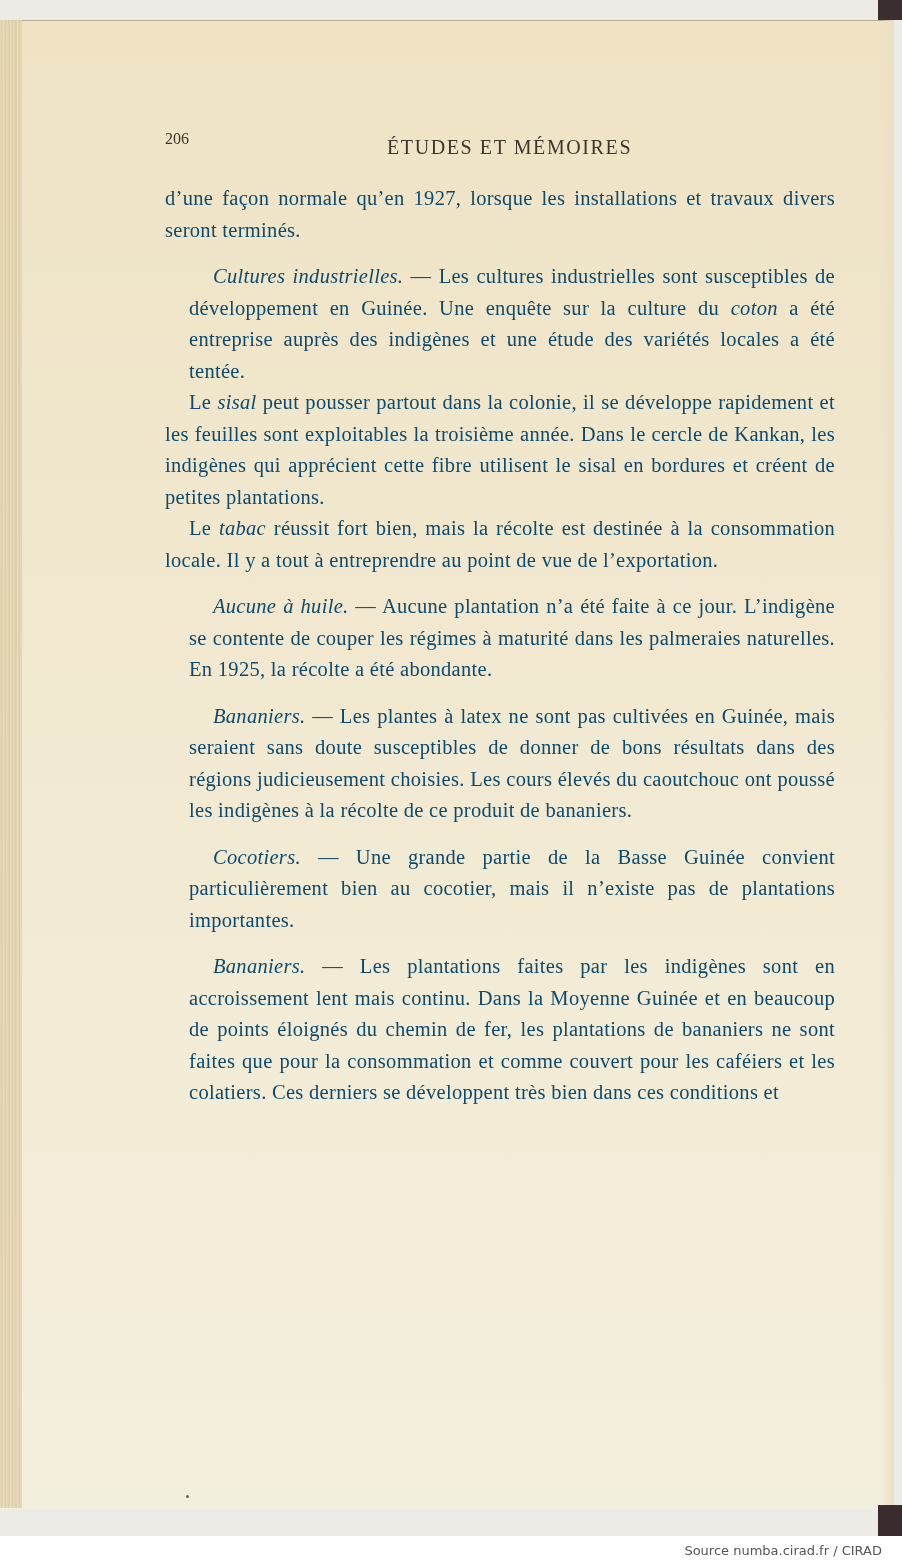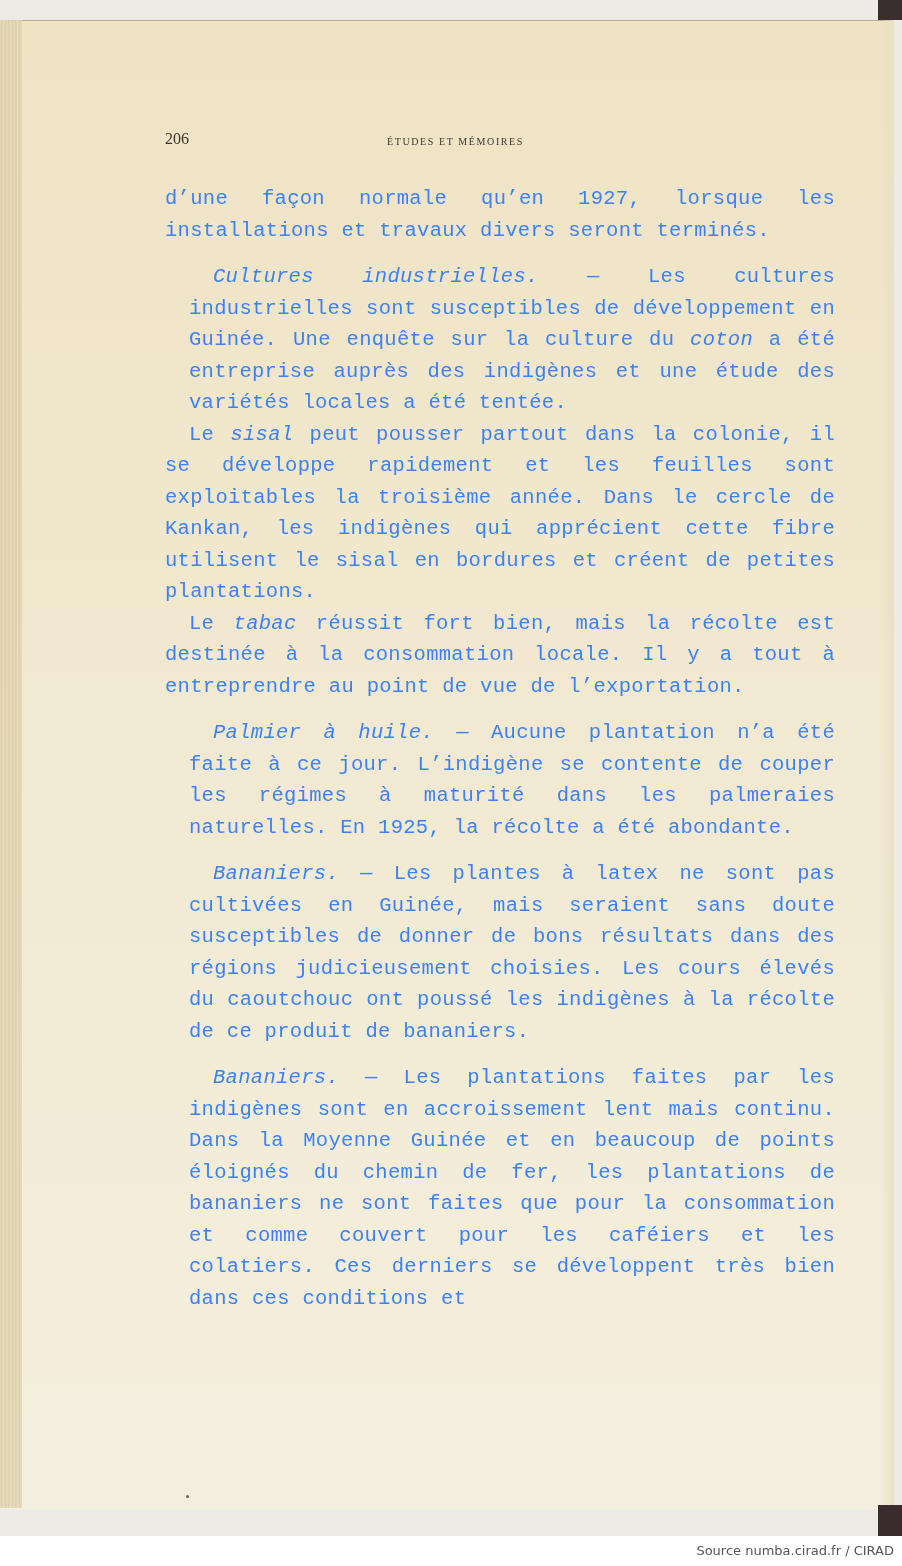--- a/index.html
+++ b/index.html
@@ -38,42 +38,42 @@
   .running-head {
     position: absolute; left: 165px; top: 130px; width: 660px; height: 30px;
     color: #3b362e;
   }
   .page-number {
     position: absolute; left: 0; top: 0;
     font-family: "Liberation Serif", serif; font-size: 16px;
   }
   .running-title {
     position: absolute; left: 222px; top: 6px;
-    font-family: "Liberation Serif", serif; font-size: 10px; letter-spacing: 1.6px;
+    font-family: "Liberation Serif", serif; font-size: 20px; letter-spacing: 1.6px;
   }
   .text-block {
     position: absolute; left: 165px; top: 183px; width: 670px;
-    color: #3b82f6;
-    font-family: Liberation Mono, monospace;
+    color: #0c4a6e;
+    font-family: Liberation Serif, serif;
     font-size: 20.5px;
     line-height: 31.5px;
     text-align: justify;
     letter-spacing: 0.3px;
   }
   .para { margin: 0; text-indent: 24px; }
   .para.no-indent { text-indent: 0; }
   .gap { margin-top: 15px; margin-left: 24px; }
   .gap-sm { margin-top: 0; }
   .it { font-style: italic; }
   .speck {
     position: absolute; left: 186px; top: 1495px; width: 3px; height: 3px;
     background: #6f6558; border-radius: 50%;
   }
   .source {
-    position: absolute; right: 8px; top: 1543px;
+    position: absolute; right: 20px; top: 1543px;
     font-family: "DejaVu Sans", sans-serif; font-size: 13px; color: #555555;
   }
 </style>
 </head>
 <body>
 
 <div class="scan"></div>
 <div class="dark-corner-top"></div>
 <div class="page"></div>
 <div class="page-edges"></div>
@@ -97,27 +97,30 @@
   <p class="para gap-sm">
     <span>Le </span><span class="it">sisal</span><span> peut pousser partout dans la colonie, il se développe rapidement et les feuilles sont exploitables la troisième année. Dans le cercle de Kankan, les indigènes qui apprécient cette fibre utilisent le sisal en bordures et créent de petites plantations.</span>
   </p>
 
   <p class="para gap-sm">
     <span>Le </span><span class="it">tabac</span><span> réussit fort bien, mais la récolte est destinée à la consommation locale. Il y a tout à entreprendre au point de vue de l’exportation.</span>
   </p>
 
 
   <p class="para gap">
-    <span class="it">Palmier à huile.</span><span> — Aucune plantation n’a été faite à ce jour. L’indigène se contente de couper les régimes à maturité dans les palmeraies naturelles. En 1925, la récolte a été abondante.</span>
+    <span class="it">Aucune à huile.</span><span> — Aucune plantation n’a été faite à ce jour. L’indigène se contente de couper les régimes à maturité dans les palmeraies naturelles. En 1925, la récolte a été abondante.</span>
   </p>
 
   <p class="para gap">
     <span class="it">Bananiers.</span><span> — Les plantes à latex ne sont pas cultivées en Guinée, mais seraient sans doute susceptibles de donner de bons résultats dans des régions judicieusement choisies. Les cours élevés du caoutchouc ont poussé les indigènes à la récolte de ce produit de bananiers.</span>
   </p>
 
+  <p class="para gap">
+    <span class="it">Cocotiers.</span><span> — Une grande partie de la Basse Guinée convient particulièrement bien au cocotier, mais il n’existe pas de plantations importantes.</span>
+  </p>
 
   <p class="para gap">
     <span class="it">Bananiers.</span><span> — Les plantations faites par les indigènes sont en accroissement lent mais continu. Dans la Moyenne Guinée et en beaucoup de points éloignés du chemin de fer, les plantations de bananiers ne sont faites que pour la consommation et comme couvert pour les caféiers et les colatiers. Ces derniers se développent très bien dans ces conditions et</span>
   </p>
 </div>
 
 <div class="speck"></div>
 
 <div class="source">Source numba.cirad.fr / CIRAD</div>
 

